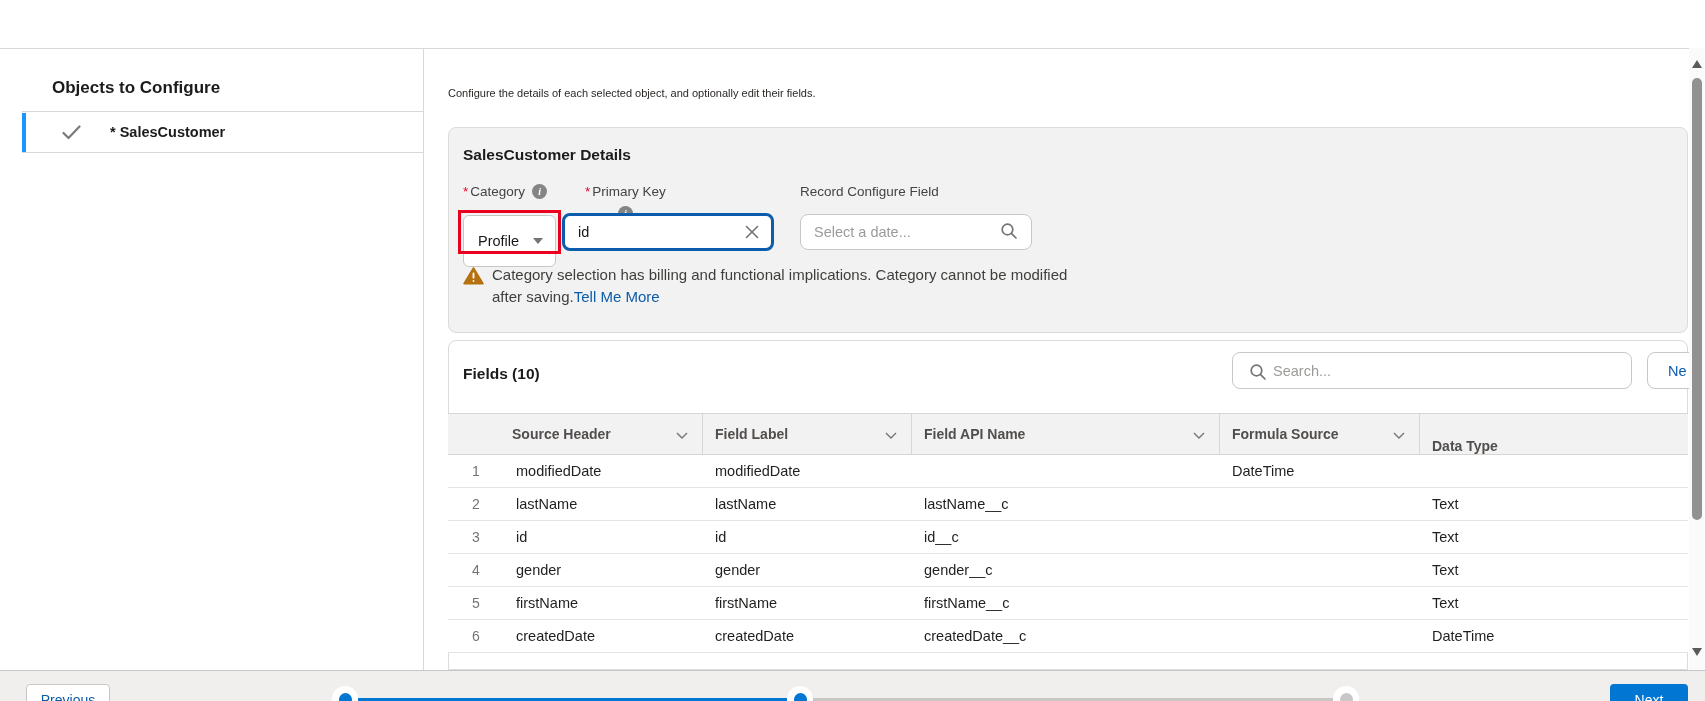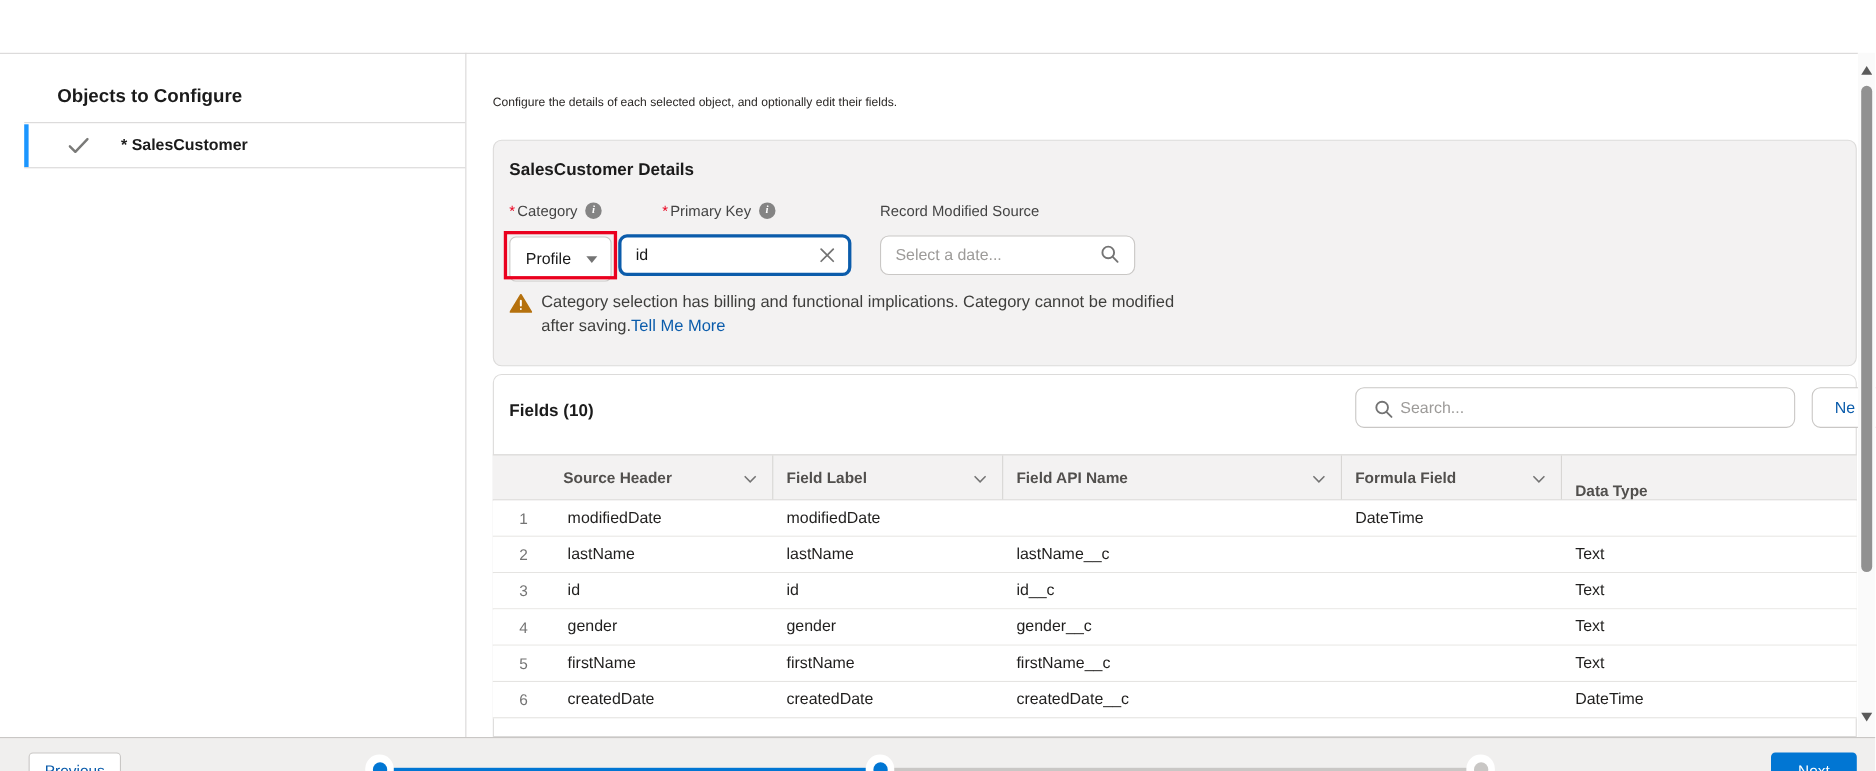--- a/index.html
+++ b/index.html
@@ -31,21 +31,21 @@
     background:#f3f2f2; border:1px solid #dcdbda; border-radius:8px; }
   .dp-heading { left:463px; top:146px; font-size:15.5px; font-weight:700; color:#1b1b1b; }
   .field-label { top:184px; font-size:13.5px; color:#444; display:flex; align-items:center; gap:7px; }
   .req { color:#ea001e; margin-right:2px; }
   .info-icon { width:15px; height:15px; border-radius:50%; background:#848484; color:#fff;
     font-size:10px; font-weight:700; font-family:"Liberation Serif",serif; font-style:italic;
     display:inline-flex; align-items:center; justify-content:center; cursor:pointer; }
 
   .annotation-box { left:458px; top:210px; width:103px; height:44px;
     border:3px solid #ea001e; z-index:3; pointer-events:none; }
-  .combobox { left:463px; top:215px; width:93px; height:41px; background:#fff;
+  .combobox { left:463px; top:215px; width:93px; height:52px; background:#fff;
     border:1px solid #c9c7c5; border-radius:6px; display:flex; align-items:center;
     padding:0 12px 0 14px; cursor:pointer; }
   .combobox .val { font-size:14.5px; color:#181818; }
   .caret-down { margin-left:auto; width:0; height:0;
     border-left:5px solid transparent; border-right:5px solid transparent;
     border-top:6px solid #747474; }
 
   .pk-input { left:562px; top:213px; width:212px; height:38px; background:#fff;
     border:3px solid #0b5cab; border-radius:8px; font-size:14.5px; color:#181818;
     padding:0 34px 0 13px; outline:none; font-family:"Liberation Sans",sans-serif; }
@@ -141,26 +141,26 @@
 
   <div class="abs descr">Configure the details of each selected object, and optionally edit their fields.</div>
 
   <div class="abs details-panel"></div>
   <div class="abs dp-heading">SalesCustomer Details</div>
 
   <div class="abs field-label" style="left:463px;">
     <span><span class="req">*</span><span>Category</span></span>
     <span class="info-icon">i</span>
   </div>
-  <div class="abs field-label" style="left:602px;">
+  <div class="abs field-label" style="left:585px;flex-direction:column;">
     <span><span class="req">*</span><span>Primary Key</span></span>
     <span class="info-icon">i</span>
   </div>
   <div class="abs field-label" style="left:800px;">
-    <span>Record Modified Source</span>
+    <span>Record Configure Field</span>
   </div>
 
   <div class="abs annotation-box"></div>
   <div class="abs combobox">
     <span class="val">Profile</span>
     <span class="caret-down"></span>
   </div>
 
   <input class="abs pk-input" type="text" value="id" style="">
   <span class="abs pk-clear">
@@ -218,21 +218,21 @@
               <polyline points="1,1 6,6 11,1" fill="none" stroke="#747474" stroke-width="1.4"></polyline>
             </svg></span>
       </div>
       <div class="th">
         <span>Field API Name</span>
         <span class="chev"><svg width="12" height="7" viewBox="0 0 12 7">
               <polyline points="1,1 6,6 11,1" fill="none" stroke="#747474" stroke-width="1.4"></polyline>
             </svg></span>
       </div>
       <div class="th">
-        <span>Formula Field</span>
+        <span>Formula Source</span>
         <span class="chev"><svg width="12" height="7" viewBox="0 0 12 7">
               <polyline points="1,1 6,6 11,1" fill="none" stroke="#747474" stroke-width="1.4"></polyline>
             </svg></span>
       </div>
       <div class="th">
         <span>Data Type</span>
       </div>
     </div>
 
     <div class="trow">

